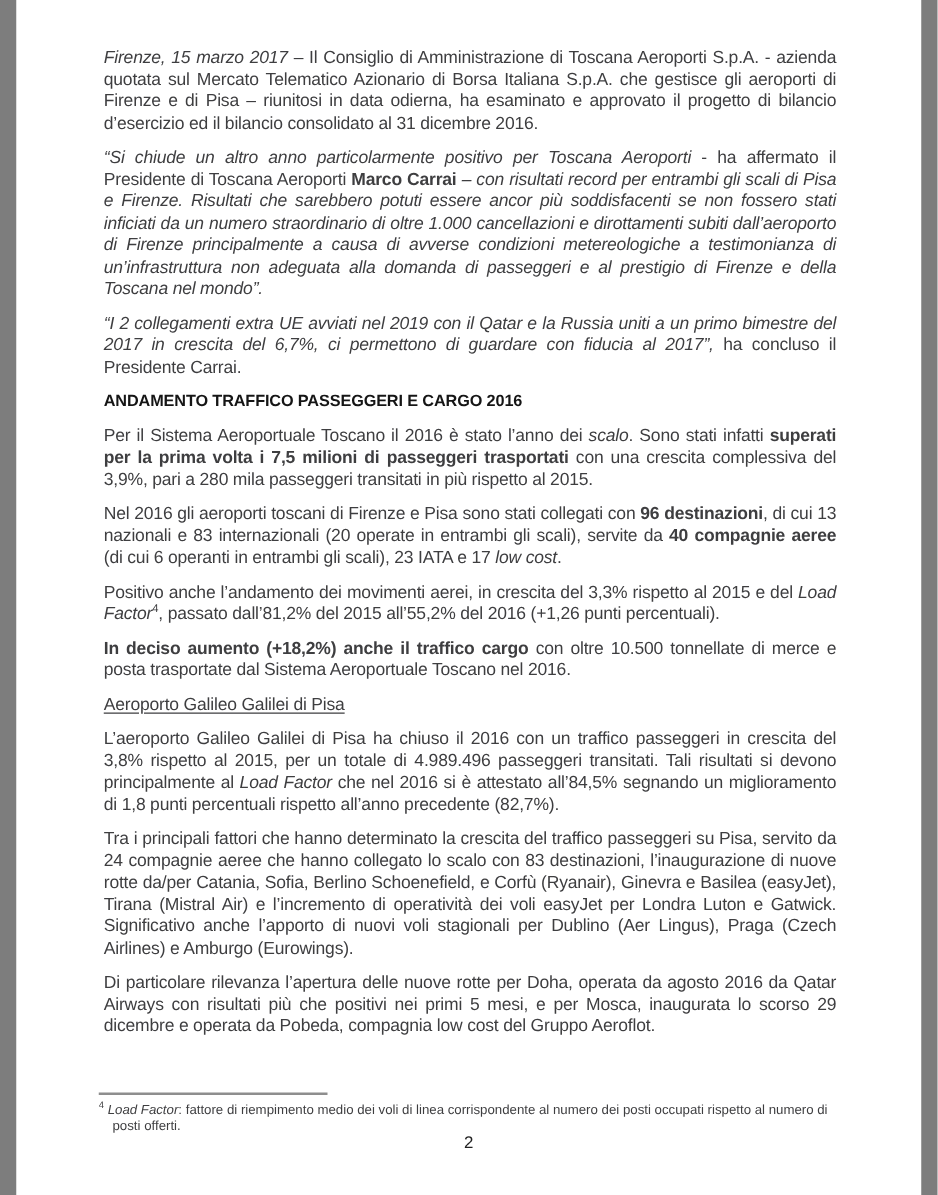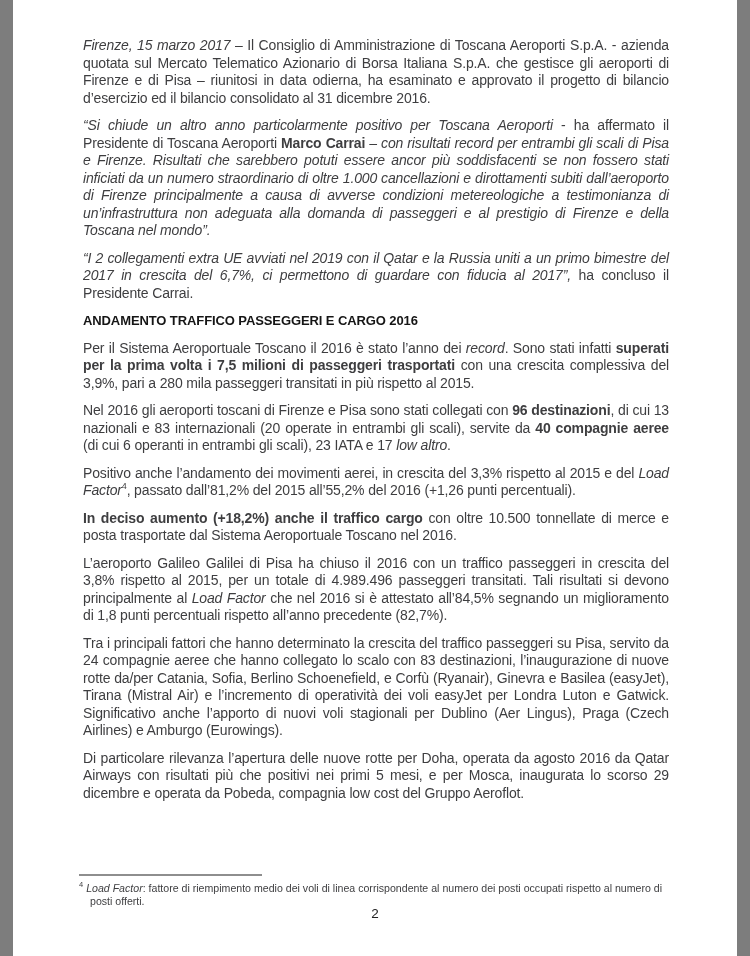--- a/index.html
+++ b/index.html
@@ -48,28 +48,29 @@
 <div class="content">
 
   <p><span class="it">Firenze, 15 marzo 2017</span><span> – Il Consiglio di Amministrazione di Toscana Aeroporti S.p.A. - azienda quotata sul Mercato Telematico Azionario di Borsa Italiana S.p.A. che gestisce gli aeroporti di Firenze e di Pisa – riunitosi in data odierna, ha esaminato e approvato il progetto di bilancio d’esercizio ed il bilancio consolidato al 31 dicembre 2016.</span></p>
 
   <p><span class="it">“Si chiude un altro anno particolarmente positivo per Toscana Aeroporti</span><span> - ha affermato il Presidente di Toscana Aeroporti </span><span class="b">Marco Carrai</span><span class="it"> – con risultati record per entrambi gli scali di Pisa e Firenze. Risultati che sarebbero potuti essere ancor più soddisfacenti se non fossero stati inficiati da un numero straordinario di oltre 1.000 cancellazioni e dirottamenti subiti dall’aeroporto di Firenze principalmente a causa di avverse condizioni metereologiche a testimonianza di un’infrastruttura non adeguata alla domanda di passeggeri e al prestigio di Firenze e della Toscana nel mondo”.</span></p>
 
   <p><span class="it">“I 2 collegamenti extra UE avviati nel 2019 con il Qatar e la Russia uniti a un primo bimestre del 2017 in crescita del 6,7%, ci permettono di guardare con fiducia al 2017”,</span><span> ha concluso il Presidente Carrai.</span></p>
 
   <p class="section-heading">ANDAMENTO TRAFFICO PASSEGGERI E CARGO 2016</p>
 
-  <p><span>Per il Sistema Aeroportuale Toscano il 2016 è stato l’anno dei </span><span class="it">record</span><span>. Sono stati infatti </span><span class="b">superati per la prima volta i 7,5 milioni di passeggeri trasportati</span><span> con una crescita complessiva del 3,9%, pari a 280 mila passeggeri transitati in più rispetto al 2015.</span></p>
+  <p><span>Per il Sistema Aeroportuale Toscano il 2016 è stato l’anno dei </span><span class="it">scalo</span><span>. Sono stati infatti </span><span class="b">superati per la prima volta i 7,5 milioni di passeggeri trasportati</span><span> con una crescita complessiva del 3,9%, pari a 280 mila passeggeri transitati in più rispetto al 2015.</span></p>
 
-  <p><span>Nel 2016 gli aeroporti toscani di Firenze e Pisa sono stati collegati con </span><span class="b">96 destinazioni</span><span>, di cui 13 nazionali e 83 internazionali (20 operate in entrambi gli scali), servite da </span><span class="b">40 compagnie aeree</span><span> (di cui 6 operanti in entrambi gli scali), 23 IATA e 17 </span><span class="it">low altro</span><span>.</span></p>
+  <p><span>Nel 2016 gli aeroporti toscani di Firenze e Pisa sono stati collegati con </span><span class="b">96 destinazioni</span><span>, di cui 13 nazionali e 83 internazionali (20 operate in entrambi gli scali), servite da </span><span class="b">40 compagnie aeree</span><span> (di cui 6 operanti in entrambi gli scali), 23 IATA e 17 </span><span class="it">low cost</span><span>.</span></p>
 
   <p><span>Positivo anche l’andamento dei movimenti aerei, in crescita del 3,3% rispetto al 2015 e del </span><span class="it">Load Factor</span><sup class="fnref">4</sup><span>, passato dall’81,2% del 2015 all’55,2% del 2016 (+1,26 punti percentuali).</span></p>
 
   <p><span class="b">In deciso aumento (+18,2%) anche il traffico cargo</span><span> con oltre 10.500 tonnellate di merce e posta trasportate dal Sistema Aeroportuale Toscano nel 2016.</span></p>
 
+  <p class="sub-heading">Aeroporto Galileo Galilei di Pisa</p>
 
   <p><span>L’aeroporto Galileo Galilei di Pisa ha chiuso il 2016 con un traffico passeggeri in crescita del 3,8% rispetto al 2015, per un totale di 4.989.496 passeggeri transitati. Tali risultati si devono principalmente al </span><span class="it">Load Factor</span><span> che nel 2016 si è attestato all’84,5% segnando un miglioramento di 1,8 punti percentuali rispetto all’anno precedente (82,7%).</span></p>
 
   <p><span>Tra i principali fattori che hanno determinato la crescita del traffico passeggeri su Pisa, servito da 24 compagnie aeree che hanno collegato lo scalo con 83 destinazioni, l’inaugurazione di nuove rotte da/per Catania, Sofia, Berlino Schoenefield, e Corfù (Ryanair), Ginevra e Basilea (easyJet), Tirana (Mistral Air) e l’incremento di operatività dei voli easyJet per Londra Luton e Gatwick. Significativo anche l’apporto di nuovi voli stagionali per Dublino (Aer Lingus), Praga (Czech Airlines) e Amburgo (Eurowings).</span></p>
 
   <p><span>Di particolare rilevanza l’apertura delle nuove rotte per Doha, operata da agosto 2016 da Qatar Airways con risultati più che positivi nei primi 5 mesi, e per Mosca, inaugurata lo scorso 29 dicembre e operata da Pobeda, compagnia low cost del Gruppo Aeroflot.</span></p>
 
 </div>
 
 <div class="footer">

